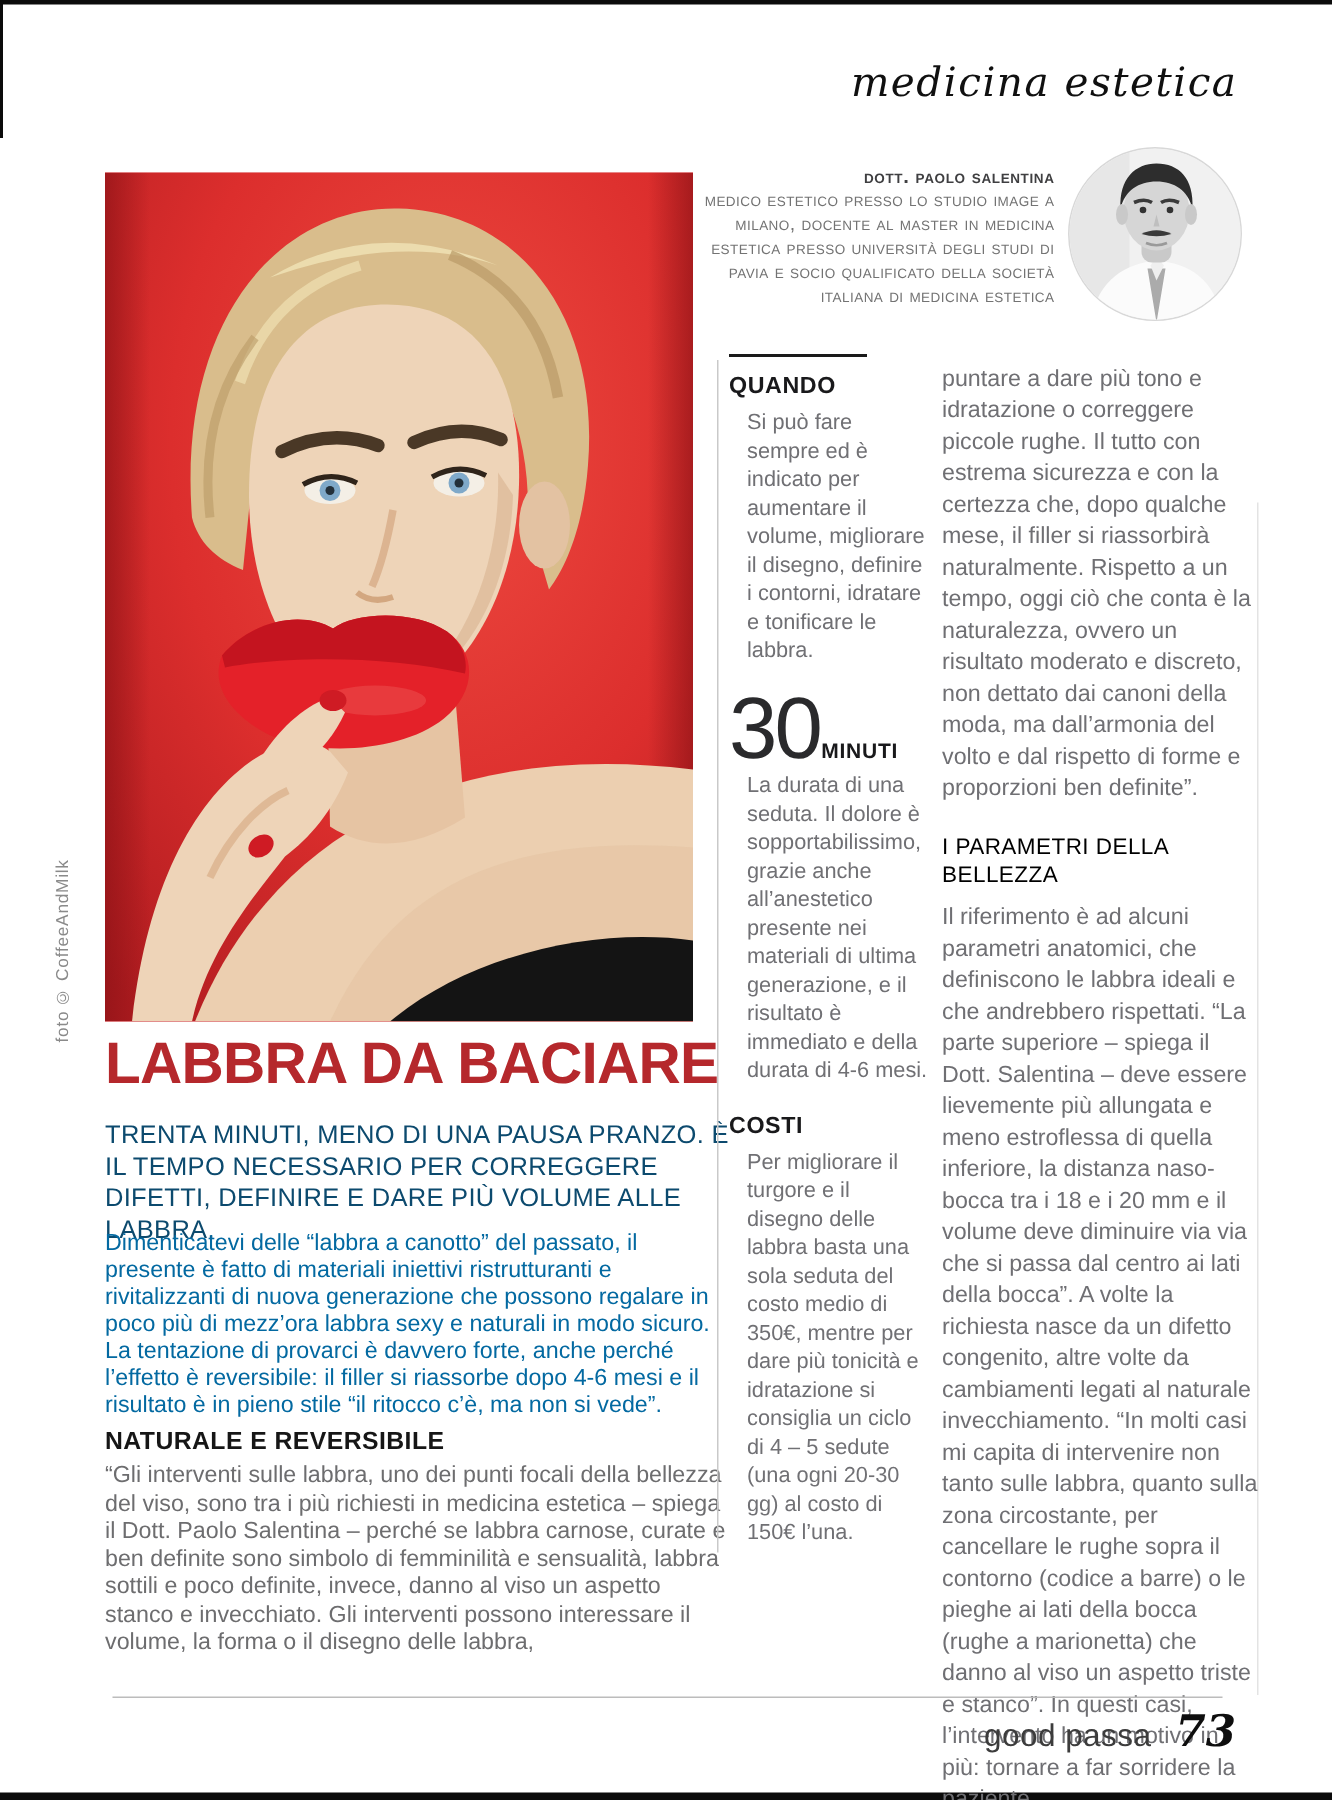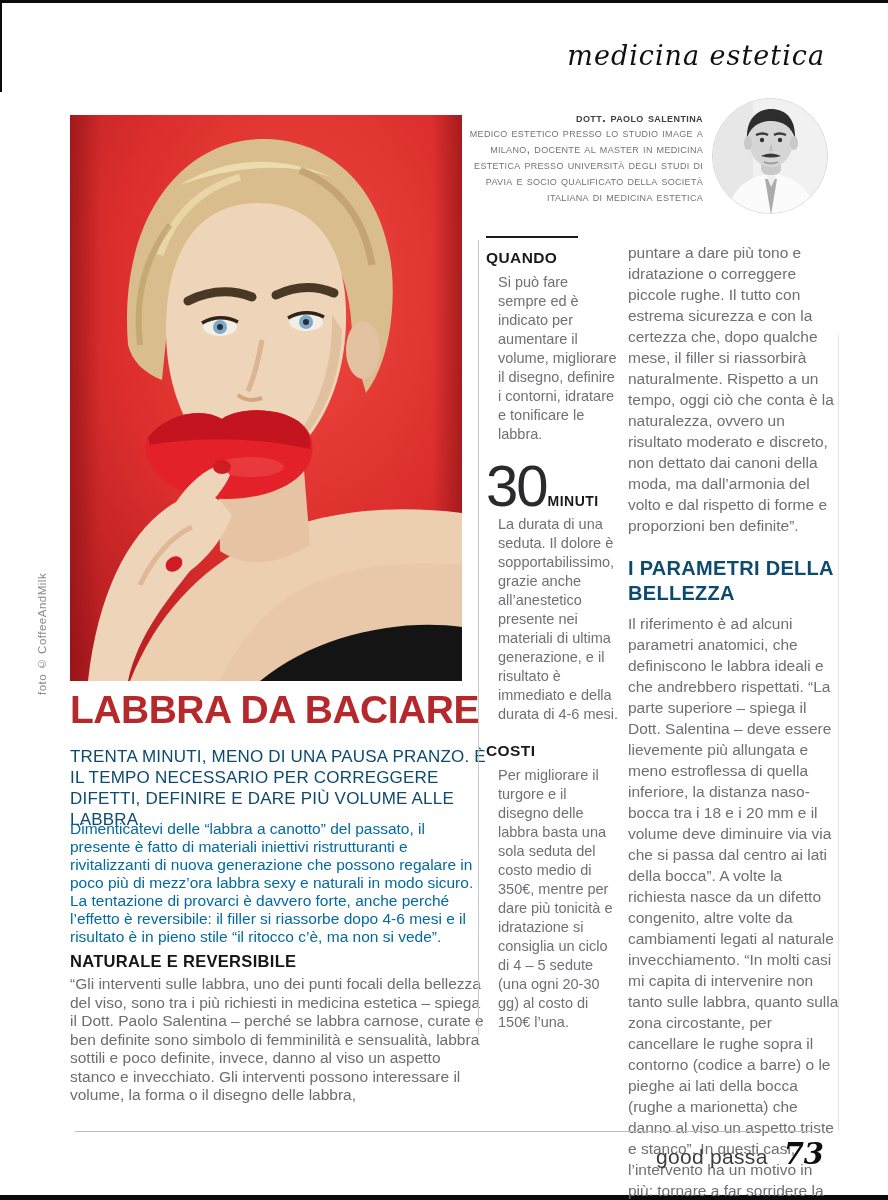--- a/index.html
+++ b/index.html
@@ -98,21 +98,21 @@
   }
   .duration-unit {
     font-size:14px; font-weight:bold; color:#19191b; letter-spacing:.5px; margin-left:1px;
   }
   .mid-section { margin-top:18px; }
 
   
   .right-col { position:absolute; left:628px; top:242px; width:213px; }
   .right-body { font-size:15.5px; line-height:21px; color:#6f6f73; }
   .right-heading {
-    font-size:20px; font-weight:bold; color:#0c4a6e; letter-spacing:.3px;
+    font-size:15px; font-weight:normal; color:#000000; letter-spacing:.3px;
     line-height:1.25; margin-top:20px; margin-bottom:7px;
   }
 
   
   .footer-rule { position:absolute; left:75px; top:1131px; width:740px; height:1px; background:#bcbcbc; }
   .footer { position:absolute; right:64px; top:1137px; display:flex; align-items:baseline; gap:16px; }
   .footer-magazine { font-size:21px; color:#3c3c3c; letter-spacing:.3px; }
   .footer-page {
     font-family:"DejaVu Serif","Liberation Serif",serif;
     font-style:italic; font-weight:bold; font-size:29px; color:#0e0e0e;

